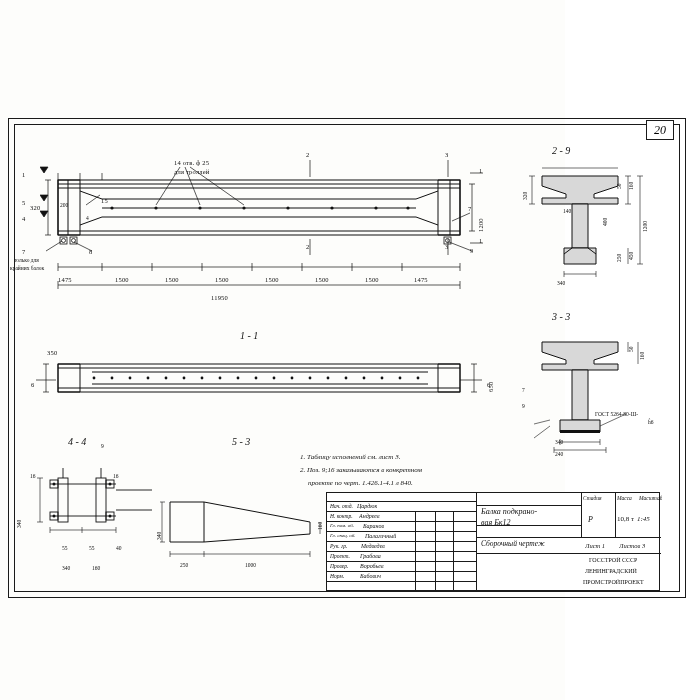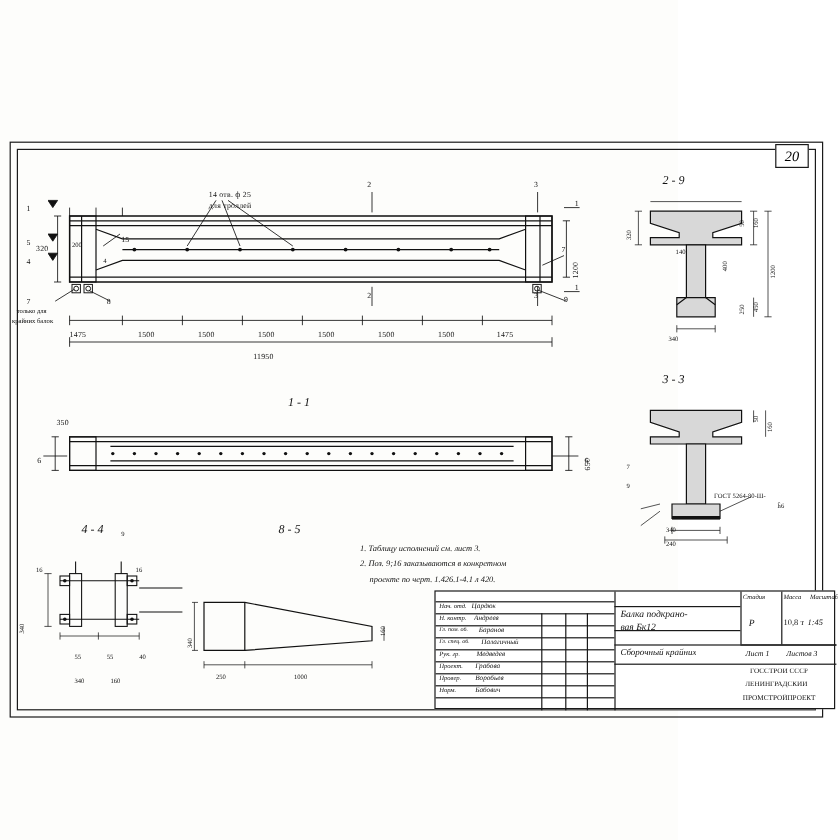--- a/index.html
+++ b/index.html
@@ -70,21 +70,21 @@
     font-size: 12px;
     font-style: italic;
     display: flex;
     align-items: center;
     justify-content: center;
     background: #fff;
   }
   svg { display: block; }
   .stamp {
     position: absolute;
-    left: 362px;
+    left: 326px;
     top: 492px;
     width: 334px;
     height: 99px;
     border: 1px solid #1a1a1a;
     box-sizing: border-box;
     background: #fff;
   }
   .stamp-cell {
     position: absolute;
     font-family: "Liberation Serif", serif;
@@ -340,21 +340,21 @@
   <div class="lbl dimsm" style="left:101px;top:444px">9</div>
   <div class="lbl dimsm" style="left:30px;top:474px">16</div>
   <div class="lbl dimsm" style="left:113px;top:474px">16</div>
   <div class="lbl dimsm vert" style="left:17px;top:528px">340</div>
   <div class="lbl dimsm" style="left:62px;top:546px">55</div>
   <div class="lbl dimsm" style="left:89px;top:546px">55</div>
   <div class="lbl dimsm" style="left:116px;top:546px">40</div>
   <div class="lbl dimsm" style="left:62px;top:566px">340</div>
   <div class="lbl dimsm" style="left:92px;top:566px">160</div>
 
-  <div class="lbl" style="left:232px;top:437px;font-size:10px;font-style:italic">8 - 5</div>
+  <div class="lbl" style="left:232px;top:437px;font-size:10px;font-style:italic">5 - 3</div>
   <svg width="180" height="80" style="position:absolute;left:160px;top:490px">
     <g stroke="#111" fill="none" stroke-width="1">
       <path d="M10 12 L44 12 L150 32 L150 44 L44 52 L10 52 Z"></path>
       <line x1="44" y1="12" x2="44" y2="52"></line>
     </g>
     <g stroke="#111" stroke-width="0.6">
       <line x1="2" y1="12" x2="2" y2="52"></line>
       <line x1="-1" y1="12" x2="5" y2="12"></line>
       <line x1="-1" y1="52" x2="5" y2="52"></line>
       <line x1="160" y1="32" x2="160" y2="44"></line>
@@ -438,21 +438,21 @@
   <div class="lbl dimsm vert" style="left:640px;top:360px">160</div>
   <div class="lbl dimsm" style="left:522px;top:388px">7</div>
   <div class="lbl dimsm" style="left:522px;top:404px">9</div>
   <div class="lbl dimsm" style="left:555px;top:440px">340</div>
   <div class="lbl dimsm" style="left:555px;top:452px">240</div>
   <div class="lbl dimsm" style="left:595px;top:412px">ГОСТ 5264-80-Ш-</div>
   <div class="lbl dimsm" style="left:648px;top:420px">ĥ6</div>
 
   <div class="note" style="left:300px;top:452px">1. Таблицу исполнений  см. лист 3.</div>
   <div class="note" style="left:300px;top:465px">2. Поз. 9;16 заказываются в конкретном</div>
-  <div class="note" style="left:308px;top:478px">проекте по черт. 1.426.1-4.1 л 420.</div>
+  <div class="note" style="left:308px;top:478px">проекте по черт. 1.426.1-4.1 л 840.</div>
 
   <div class="code" style="left:492px;top:494px;font-weight:bold">1.426.1-4.2</div>
   <div class="code" style="left:588px;top:495px;font-size:9px">2,000 СБ.</div>
 
   <div class="stamp">
 
     <div class="stamp-line" style="left:88px;top:18px;width:1px;height:81px"></div>
     <div class="stamp-line" style="left:108px;top:18px;width:1px;height:81px"></div>
     <div class="stamp-line" style="left:126px;top:18px;width:1px;height:81px"></div>
     <div class="stamp-line" style="left:149px;top:0px;width:1px;height:99px"></div>
@@ -487,21 +487,21 @@
     <div class="stamp-cell" style="left:34px;top:50px;font-size:6px;font-style:italic">Медведев</div>
     <div class="stamp-cell" style="left:3px;top:60px;font-size:5.5px;font-style:italic">Проект.</div>
     <div class="stamp-cell" style="left:33px;top:60px;font-size:6px;font-style:italic">Грабова</div>
     <div class="stamp-cell" style="left:3px;top:70px;font-size:5.5px;font-style:italic">Провер.</div>
     <div class="stamp-cell" style="left:33px;top:70px;font-size:6px;font-style:italic">Воробьев</div>
     <div class="stamp-cell" style="left:3px;top:80px;font-size:5.5px;font-style:italic">Норм.</div>
     <div class="stamp-cell" style="left:33px;top:80px;font-size:6px;font-style:italic">Бабович</div>
 
     <div class="stamp-cell title-it" style="left:154px;top:14px">Балка подкрано-</div>
     <div class="stamp-cell title-it" style="left:154px;top:25px">вая Бк12</div>
-    <div class="stamp-cell title-it" style="left:154px;top:46px;font-size:7.5px">Сборочный  крайних</div>
+    <div class="stamp-cell title-it" style="left:154px;top:46px;font-size:7.5px">Сборочный  чертеж</div>
 
     <div class="stamp-cell" style="left:256px;top:2px;font-size:5.5px;font-style:italic">Стадия</div>
     <div class="stamp-cell" style="left:290px;top:2px;font-size:5.5px;font-style:italic">Масса</div>
     <div class="stamp-cell" style="left:312px;top:2px;font-size:5.5px;font-style:italic">Масштаб</div>
     <div class="stamp-cell" style="left:261px;top:22px;font-size:8px;font-style:italic">Р</div>
     <div class="stamp-cell" style="left:290px;top:22px;font-size:7px;">10,8 т</div>
     <div class="stamp-cell" style="left:310px;top:22px;font-size:7px;font-style:italic">1:45</div>
     <div class="stamp-cell" style="left:258px;top:49px;font-size:6.5px;font-style:italic">Лист 1</div>
     <div class="stamp-cell" style="left:292px;top:49px;font-size:6.5px;font-style:italic">Листов 3</div>
 

